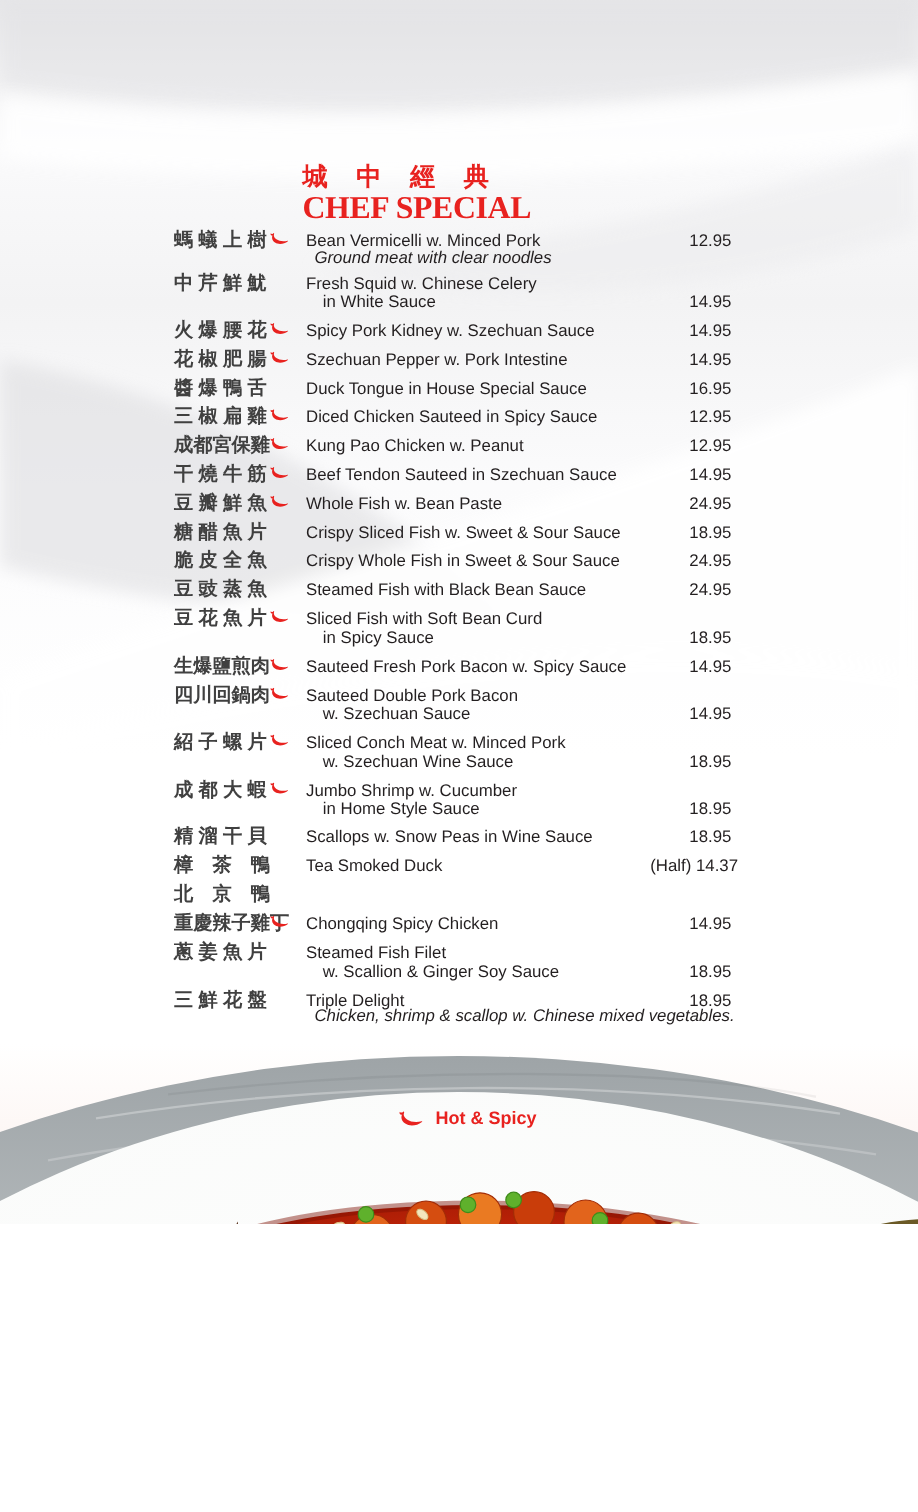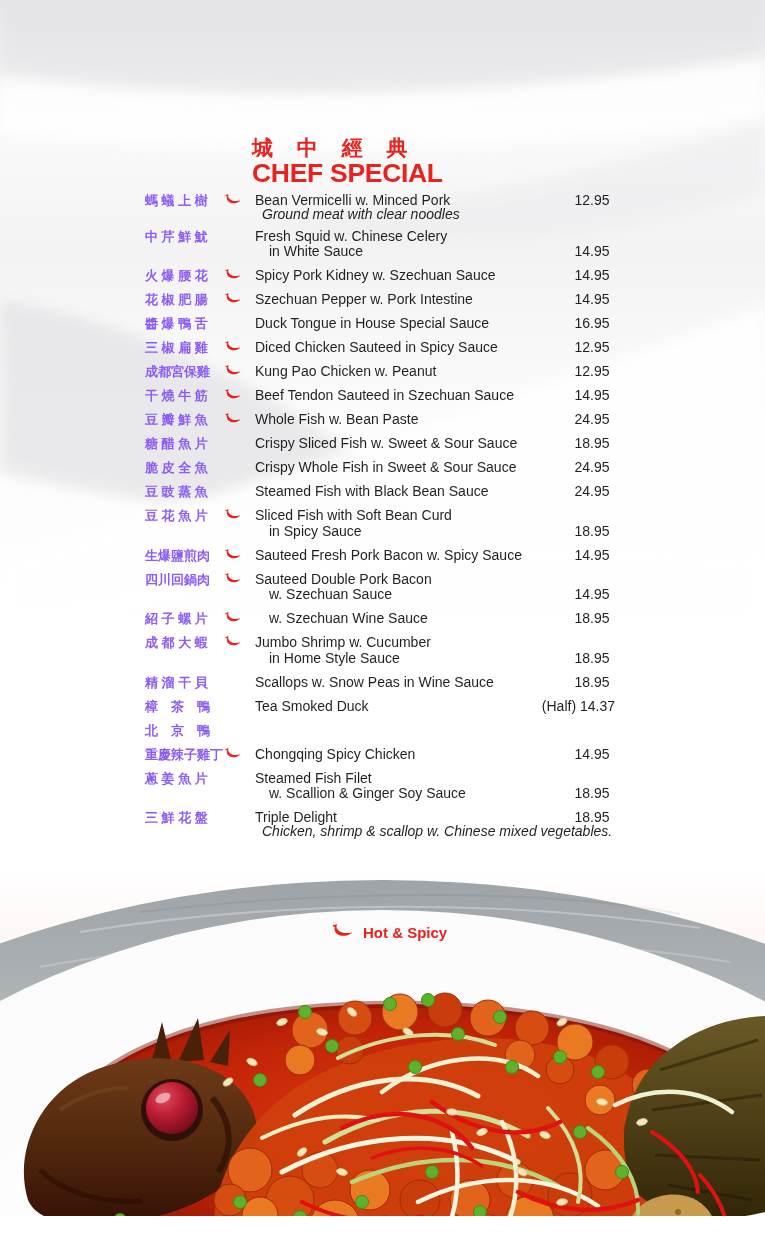--- a/index.html
+++ b/index.html
@@ -1,42 +1,42 @@
 <!DOCTYPE html>
 <html style="--accent-red: #e8221f; --text-dark: #231f20; --tray-gray: #b7bcbe; --sauce-red: #b91e07; --bg-pink: #f6e7e2;"><head>
 <meta charset="utf-8">
 <style>
   html,body{margin:0;padding:0;background:#ffffff;}
-  .page{position:relative;width:765px;height:1216px;overflow:hidden;background:#ffffff;
+  .page{position:relative;width:765px;height:1020px;overflow:hidden;background:#ffffff;
         font-family:"Liberation Sans","DejaVu Sans",sans-serif;color:var(--text-dark,#231f20);}
   
   .bg-top{position:absolute;left:0;top:0;width:765px;height:900px;}
   
   .header{position:absolute;left:252px;top:136px;}
   .zh-title{font-size:21px;font-weight:bold;color:var(--accent-red,#e8221f);
             letter-spacing:9px;white-space:nowrap;line-height:24px;}
   .en-title{font-size:26.5px;font-weight:bold;color:var(--accent-red,#e8221f);
-            letter-spacing:-0.3px;line-height:27px;margin-top:0px;white-space:nowrap;}
+            letter-spacing:-0.3px;line-height:27px;margin-top:0px;white-space:nowrap;font-family:Liberation Serif, serif;}
   
   .menu-list{position:absolute;left:145px;top:193px;width:470px;}
   .menu-item{display:flex;align-items:flex-start;margin-bottom:8.5px;}
-  .zh{width:79px;flex:0 0 79px;font-weight:bold;font-size:13px;line-height:15.5px;
-      color:#8b5cf6;white-space:nowrap;overflow:visible;}
+  .zh{width:79px;flex:0 0 79px;font-weight:bold;font-size:16px;line-height:15.5px;
+      color:#404040;white-space:nowrap;overflow:visible;}
   .chili-slot{width:31px;flex:0 0 31px;padding-top:1px;}
   .chili{color:var(--accent-red,#e8221f);display:block;}
   .lines{flex:1;min-width:0;}
   .line{display:flex;justify-content:space-between;align-items:baseline;
         font-size:14px;line-height:15.5px;color:#231f20;}
   .line .dish-text{white-space:nowrap;}
   .line.cont .dish-text{padding-left:14px;}
   .price{min-width:46px;text-align:center;white-space:nowrap;padding-left:8px;}
   .note{font-style:italic;font-size:14px;line-height:11.6px;color:#231f20;
         padding-left:7px;white-space:nowrap;}
   
-  .legend{position:absolute;left:331px;top:924px;display:flex;align-items:flex-start;gap:10px;z-index:5;}
+  .legend{position:absolute;left:331px;top:924px;display:flex;align-items:center;gap:10px;z-index:5;}
   .legend-label{font-size:15px;font-weight:bold;color:var(--accent-red,#e8221f);white-space:nowrap;}
   
   .photo{position:absolute;left:0;top:870px;width:765px;height:390px;z-index:1;}
 </style>
 </head>
 <body>
 
 <div class="page">
 
   <svg class="bg-top" viewBox="0 0 765 900" preserveAspectRatio="none" aria-hidden="true">
@@ -324,20 +324,24 @@
 
     <div class="menu-item">
       <div class="zh">紹 子 螺 片</div>
       <div class="chili-slot">
         <svg class="chili" viewBox="0 0 22 14" width="17" height="11" fill="currentColor">
           <path d="M20.6,8.9 C21,8.7 20.9,8.3 20.4,8.4 C15.8,9.6 11.2,9 8.2,6.9 C6,5.4 5.1,3.5 5.5,1.7 C5.6,1.1 5.1,0.9 4.8,1.4 C2.6,4.3 3.3,8 6.7,10.3 C10.4,12.8 16.4,12.2 20.6,8.9 Z"></path>
           <path d="M5.3,2 C6.1,1.1 6,0.4 5,0 C4.9,0.6 4.4,1 3.7,1.1 C2.9,1.2 2.4,0.9 2.2,0.4 C1.6,1.5 2,2.5 3.2,2.9 C4,3.2 4.8,2.8 5.3,2 Z"></path>
         </svg>
       </div>
       <div class="lines">
+          <div class="line">
+            <span class="dish-text">Sliced Conch Meat w. Minced Pork</span>
+            <span class="price"></span>
+          </div>
           <div class="line cont">
             <span class="dish-text">w. Szechuan Wine Sauce</span>
             <span class="price">18.95</span>
           </div>
         </div>
     </div>
 
     <div class="menu-item">
       <div class="zh">成 都 大 蝦</div>
       <div class="chili-slot">

